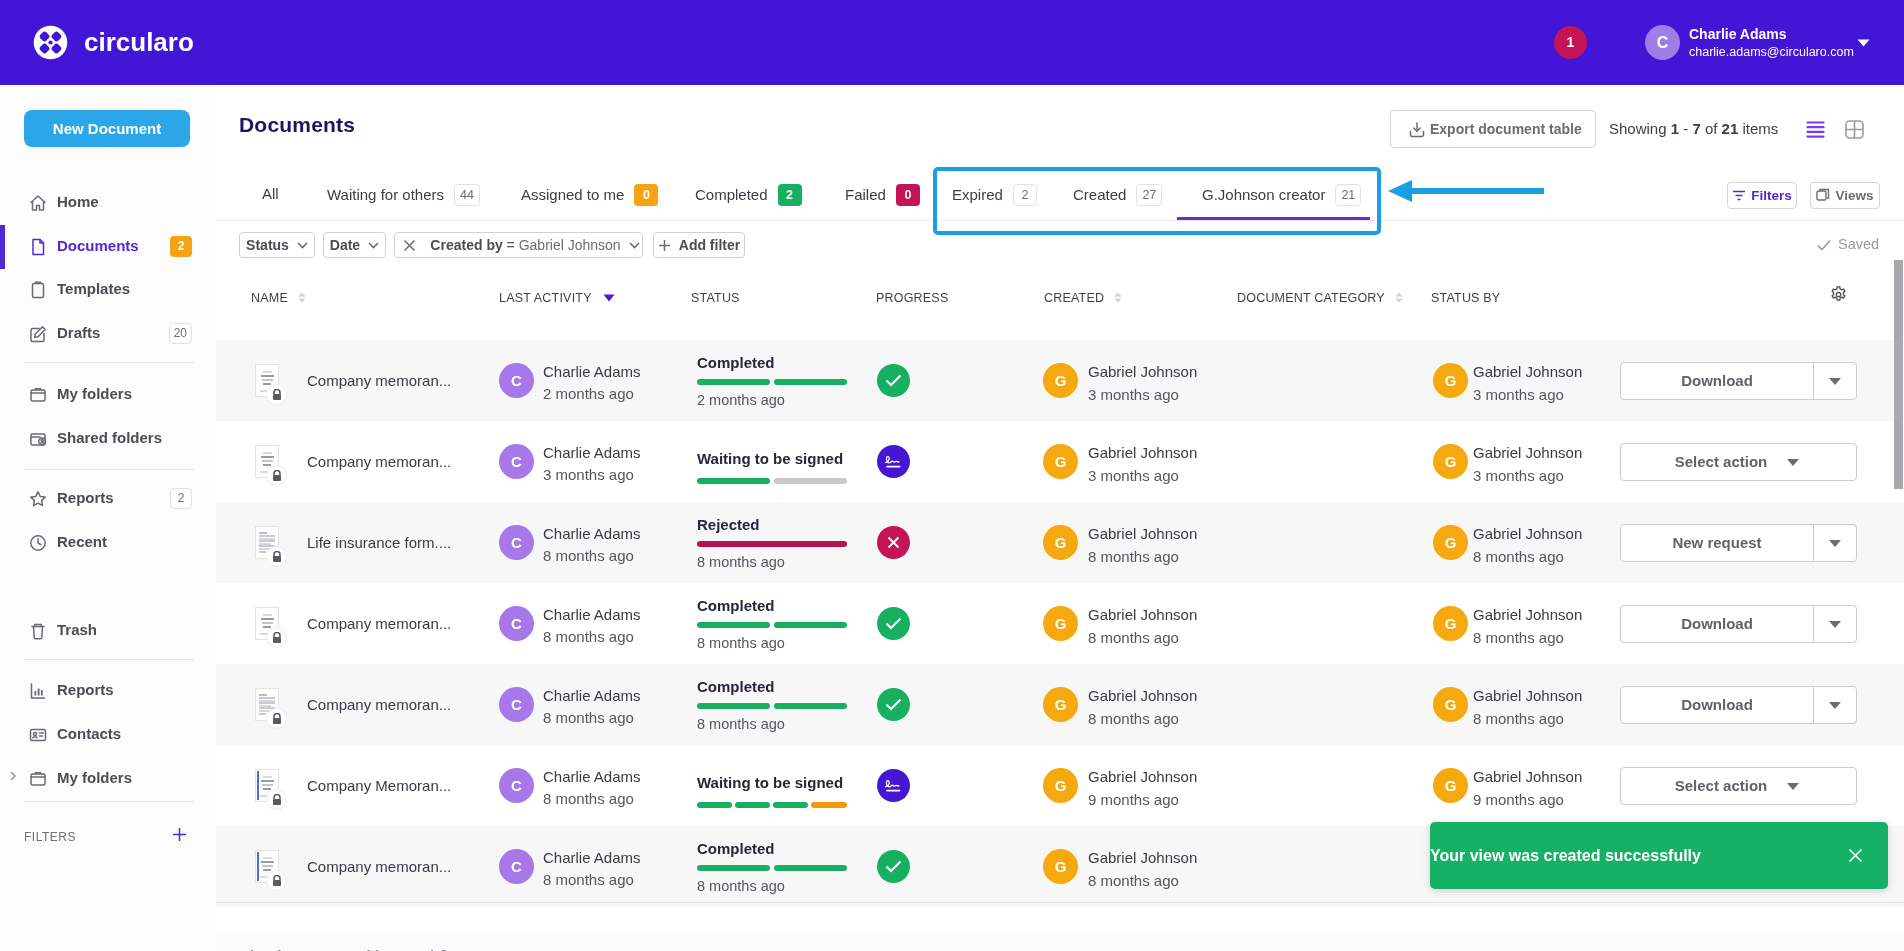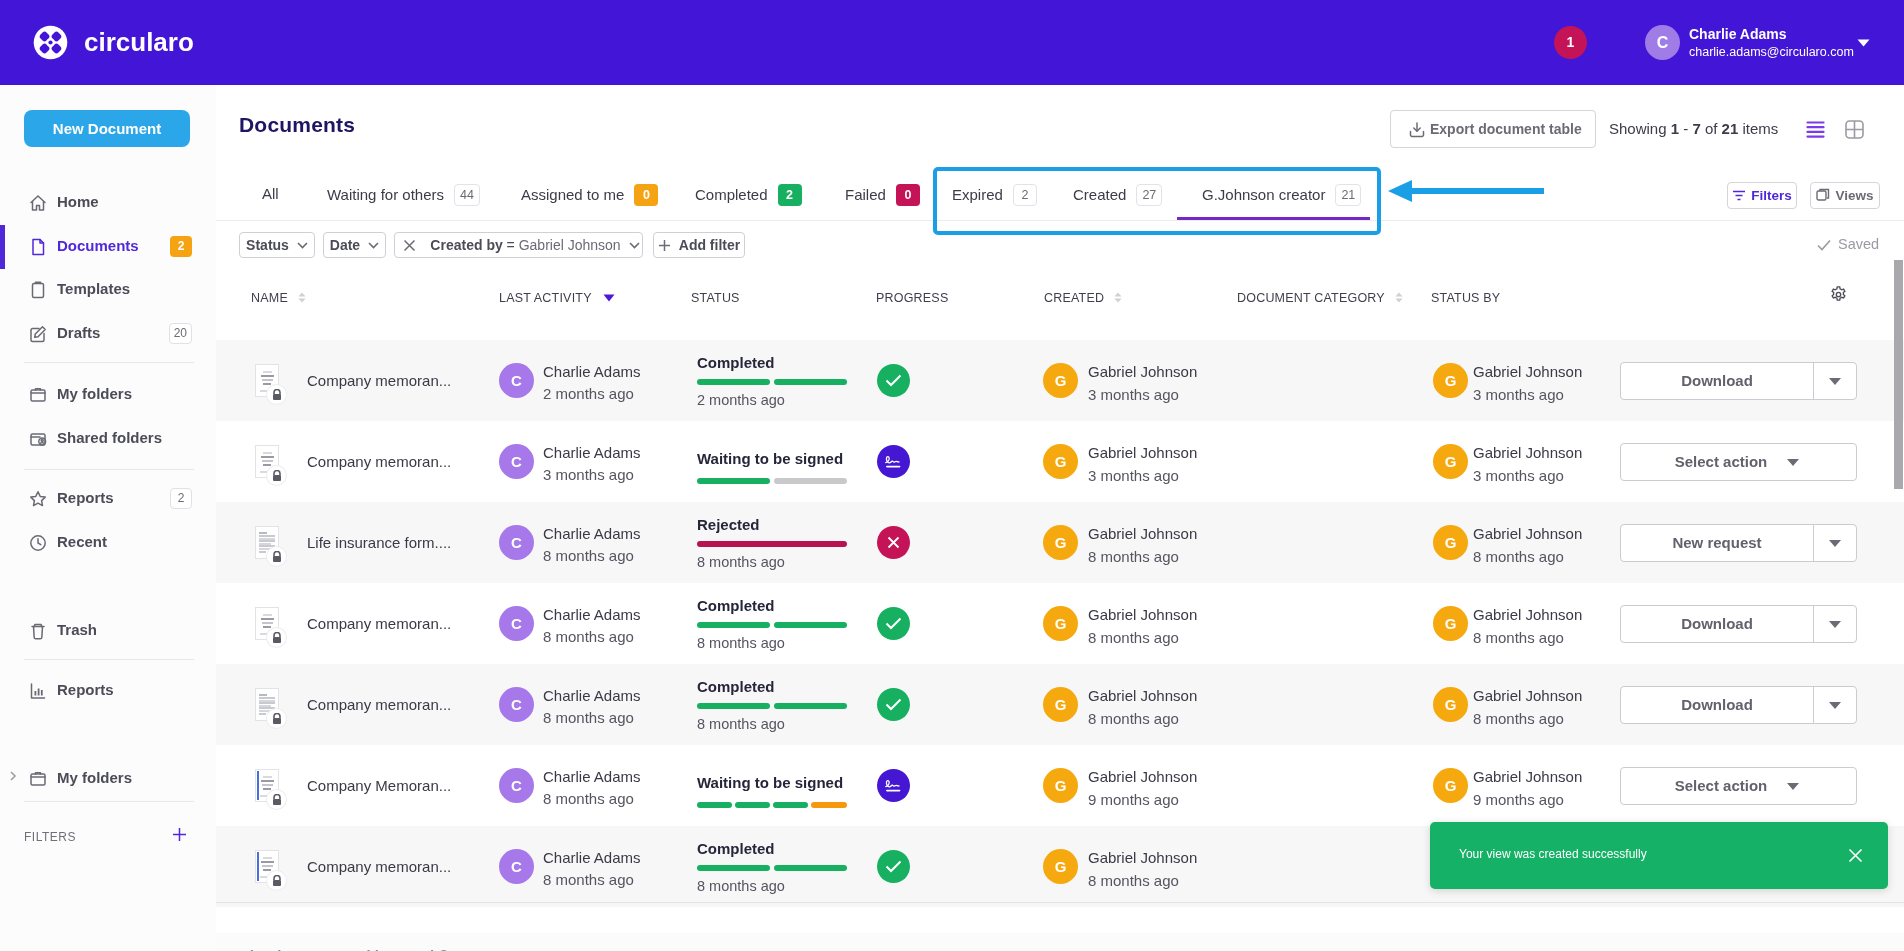--- a/index.html
+++ b/index.html
@@ -81,21 +81,21 @@
 .actbtn .sep { position:absolute; left:192px; top:0; width:1px; height:36px; background:#cbcbd1; }
 .caret { display:inline-block; width:0; height:0; border-left:6px solid transparent; border-right:6px solid transparent; border-top:7px solid #6b6b76; }
 
 
 .footdiv { position:absolute; left:0; top:817px; width:1688px; height:1px; background:#e3e3e6; }
 .footer { position:absolute; left:0; top:848px; width:1688px; height:48px; background:#fbfbfc;font-weight:bold; }
 .footer .txt { position:absolute; left:23px; top:14px; font-size:15px; color:#8b8b94; }
 
 
 .toast { position:absolute; left:1430px; top:822px; width:458px; height:67px; background:#15b166; border-radius:5px; z-index:50; box-shadow:0 2px 8px rgba(0,0,0,0.15); }
-.toast .msg { position:absolute; left:29px; top:25px; color:#fff; font-size:12px; font-weight:normal; }
+.toast .msg { position:absolute; left:0; top:25px; color:#fff; font-size:16px; font-weight:bold; }
 
 
 .sbthumb { position:absolute; left:1894px; top:260px; width:9px; height:229px; background:#a9a9ad; z-index:60; }
 </style></head>
 <body>
 <div class="topbar">
 <div class="logo-wrap">
 <svg width="35" height="35" viewBox="0 0 50 50">
 <circle cx="25" cy="25" r="24" fill="#fff"></circle>
 <g fill="#4315d6">
@@ -189,20 +189,29 @@
         </svg></span>
       <span class="lb">Reports</span>
     </div>
 <div class="mi" style="top:524px">
       <span class="ic"><svg width="20" height="20" viewBox="0 0 20 20" fill="none" stroke="#6a6a75" stroke-width="1.5" stroke-linecap="round" stroke-linejoin="round">
           <path d="M4 5.5h12"></path>
           <path d="M6.5 5.5l.4-2h6.2l.4 2"></path>
           <path d="M5.5 5.5l.7 11a1.5 1.5 0 0 0 1.5 1.3h4.6a1.5 1.5 0 0 0 1.5-1.3l.7-11"></path>
         </svg></span>
       <span class="lb">Trash</span>
+    </div>
+<div class="mi" style="top:628px">
+      <span class="ic"><svg width="20" height="20" viewBox="0 0 20 20" fill="none" stroke="#6a6a75" stroke-width="1.5" stroke-linecap="round" stroke-linejoin="round">
+          <rect x="2.5" y="4.5" width="15" height="11" rx="1.5"></rect>
+          <circle cx="7" cy="9" r="1.6"></circle>
+          <path d="M4.8 12.8c.4-1.5 4-1.5 4.4 0"></path>
+          <path d="M11.5 8h4M11.5 11h3"></path>
+        </svg></span>
+      <span class="lb">Contacts</span>
     </div>
 <div class="mi" style="top:672px">
       <span class="ic"><svg width="20" height="20" viewBox="0 0 20 20" fill="none" stroke="#6a6a75" stroke-width="1.5" stroke-linecap="round" stroke-linejoin="round">
           <rect x="3" y="5" width="14" height="11" rx="1.5"></rect>
           <path d="M3 8h14"></path>
           <path d="M7.5 5V3.8h5V5"></path>
         </svg></span>
       <span class="lb">My folders</span>
     </div>
 <div class="activebar"></div>

